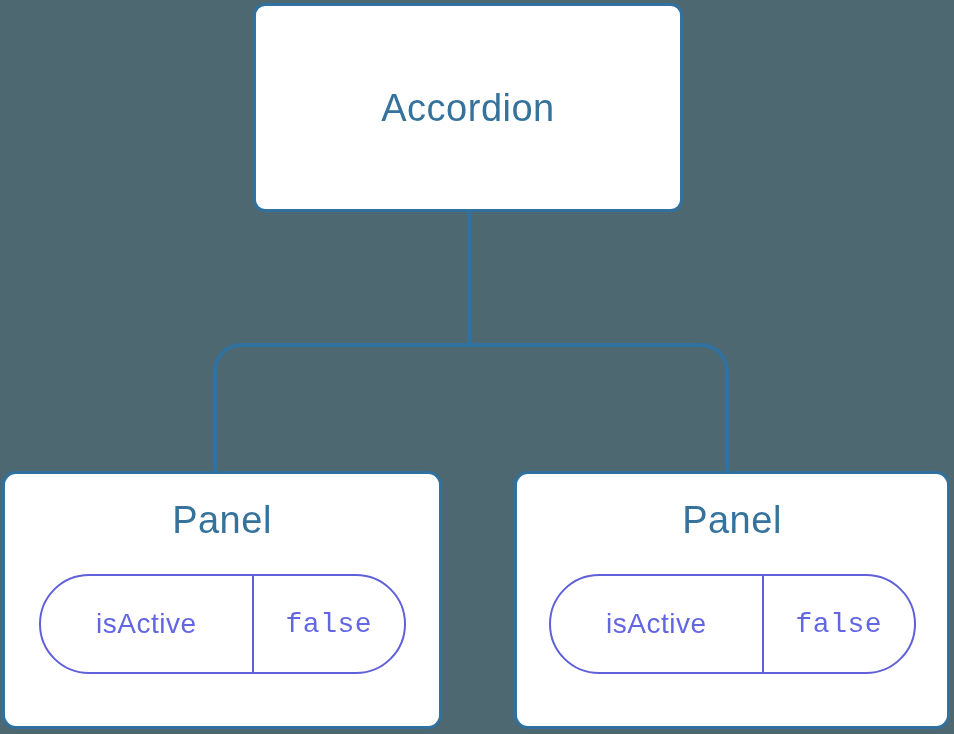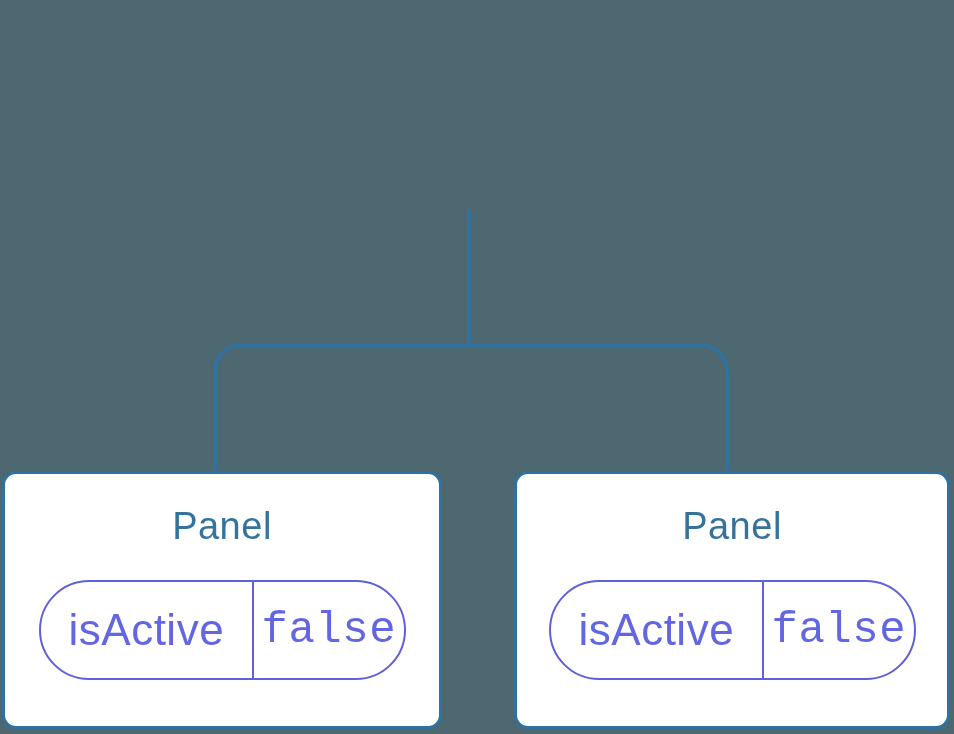--- a/index.html
+++ b/index.html
@@ -57,58 +57,61 @@
     border-bottom: none;
     border-radius: 28px 28px 0 0;
   }
   .card.panel {
     top: 471px;
     height: 258px;
     border-radius: 14px;
     display: flex;
     flex-direction: column;
     align-items: center;
-    padding-top: 30px;
+    padding-top: 24px;
     box-sizing: border-box;
   }
   .card.panel-left  { left: 2px;   width: 440px; }
   .card.panel-right { left: 514px; width: 436px; }
   .pill {
     margin-top: 32px;
     width: 367px;
     height: 100px;
     box-sizing: border-box;
     border: 2px solid var(--state-border, #6060D8);
     border-radius: 50px;
     display: flex;
     overflow: hidden;
     background: var(--card-bg, #FFFFFF);
   }
   .pill-cell {
     display: flex;
     align-items: center;
     justify-content: center;
-    font-size: 44px;
+    font-size: 28px;
     color: var(--state-text, #6366E2);
     letter-spacing: 0.5px;
   }
   .pill-key {
     width: 58.3%;
     border-right: 2px solid var(--state-border, #6060D8);
   }
   .pill-value {
     flex: 1;
     font-family: Liberation Mono, monospace;
   }
 </style>
 </head>
 <body>
 
 <div class="stage">
 
+  <div class="card root">
+    <div class="card-title">Accordion</div>
+  </div>
 
   <div class="stem"></div>
   <div class="bracket"></div>
 
   <div class="card panel panel-left">
     <div class="card-title">Panel</div>
     <div class="pill">
       <div class="pill-cell pill-key">isActive</div>
       <div class="pill-cell pill-value">false</div>
     </div>

